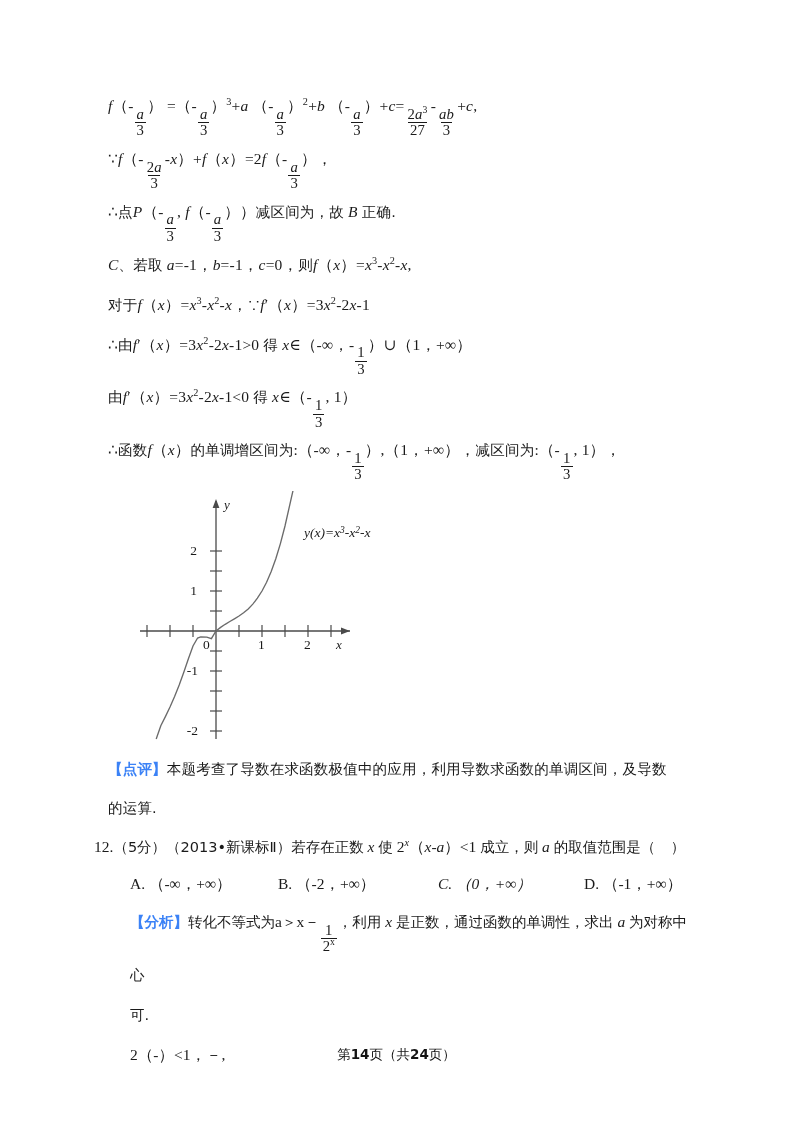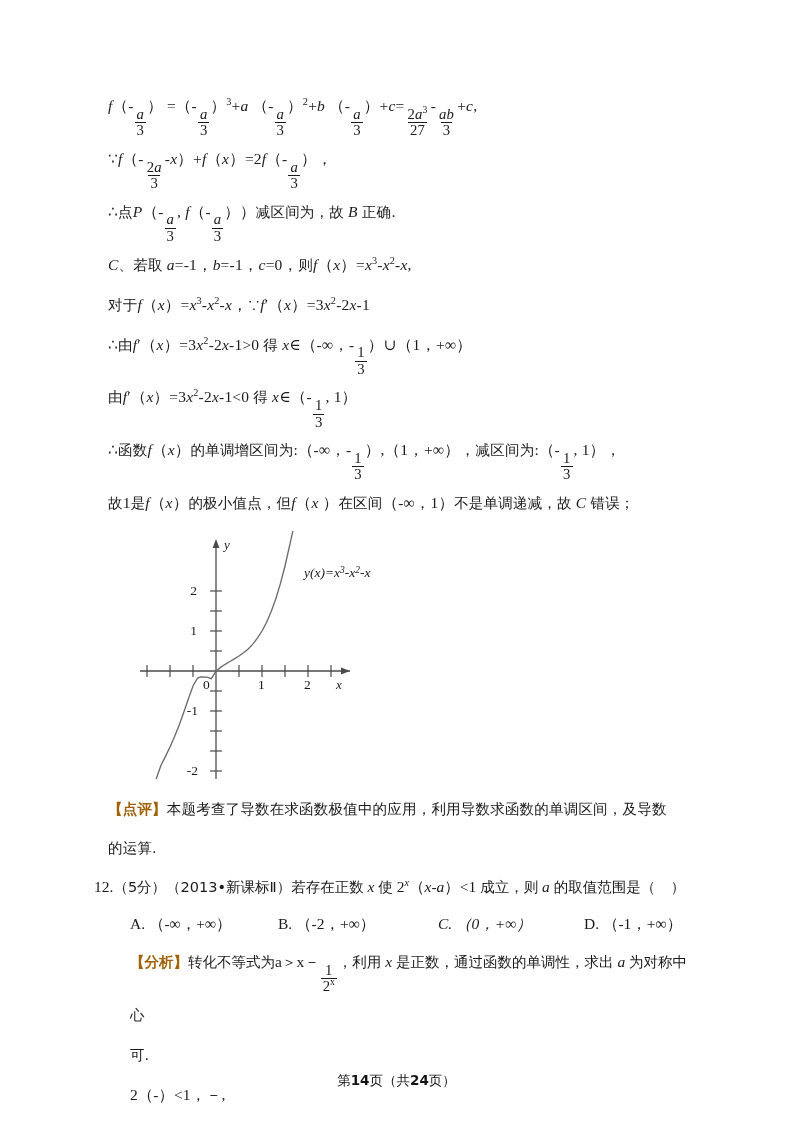--- a/index.html
+++ b/index.html
@@ -51,21 +51,21 @@
     align-items: center;
     vertical-align: -0.52em;
     margin: 0 1px;
     font-size: 0.95em;
     line-height: 1.06;
   }
   .frac > .num { padding: 0 2px; }
   .frac > .den { padding: 0 2px; border-top: 1.1px solid #1a1a1a; }
 
   .tag {
-    color: #a16207;
+    color: #3b82f6;
     font-weight: bold;
     font-family: "DejaVu Sans", "Liberation Sans", sans-serif;
     font-size: 14.5px;
   }
   .zh { font-family: "DejaVu Sans", "Liberation Sans", sans-serif; font-size: 14.5px; }
 
   
   .figure {
     position: relative;
     margin-top: 8px;
@@ -96,21 +96,21 @@
   .para {
     font-size: 15.5px;
     line-height: 40px;
     padding-left: 22px;
   }
 
   
   .footer {
     position: absolute;
     left: 0;
-    top: 1072px;
+    top: 1046px;
     width: 793px;
     text-align: center;
     font-size: 13.5px;
     font-family: "DejaVu Sans", "Liberation Sans", sans-serif;
     color: #141414;
   }
   .footer b { font-weight: bold; }
 </style>
 </head>
 <body>
@@ -189,23 +189,20 @@
     <div class="line">
       ∴<span class="zh">函数</span><span class="it">f</span>（<span class="it">x</span>）<span class="zh">的单调增区间为</span>:（-∞，-<span class="frac">
           <span class="num">1</span>
           <span class="den">3</span>
         </span>）,（1，+∞），<span class="zh">减区间为</span>:（-<span class="frac">
           <span class="num">1</span>
           <span class="den">3</span>
         </span>, 1），
     </div>
 
-    <div class="line">
-      <span class="zh">故</span>1<span class="zh">是</span><span class="it">f</span>（<span class="it">x</span>）<span class="zh">的极小值点，但</span><span class="it">f</span>（<span class="it">x</span> ）<span class="zh">在区间</span>（-∞，1）<span class="zh">不是单调递减，故</span> <span class="it">C</span> <span class="zh">错误；</span>
-    </div>
 
 
 
     <div class="figure">
       <svg width="260" height="255" viewBox="0 0 260 255">
 
         <g stroke="#4a4a4a" stroke-width="1.3" fill="none">
 
           <line x1="2" y1="140" x2="212" y2="140"></line>
 

